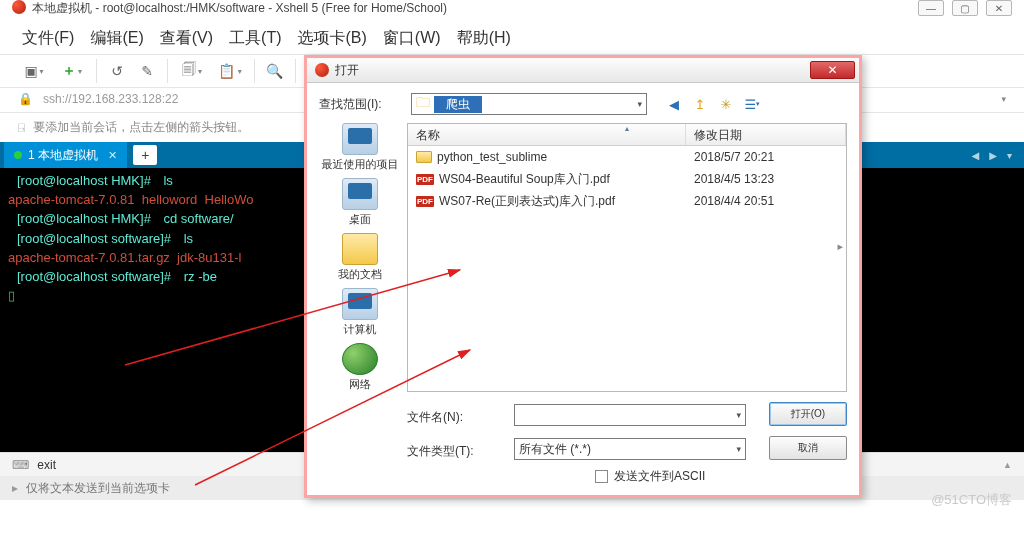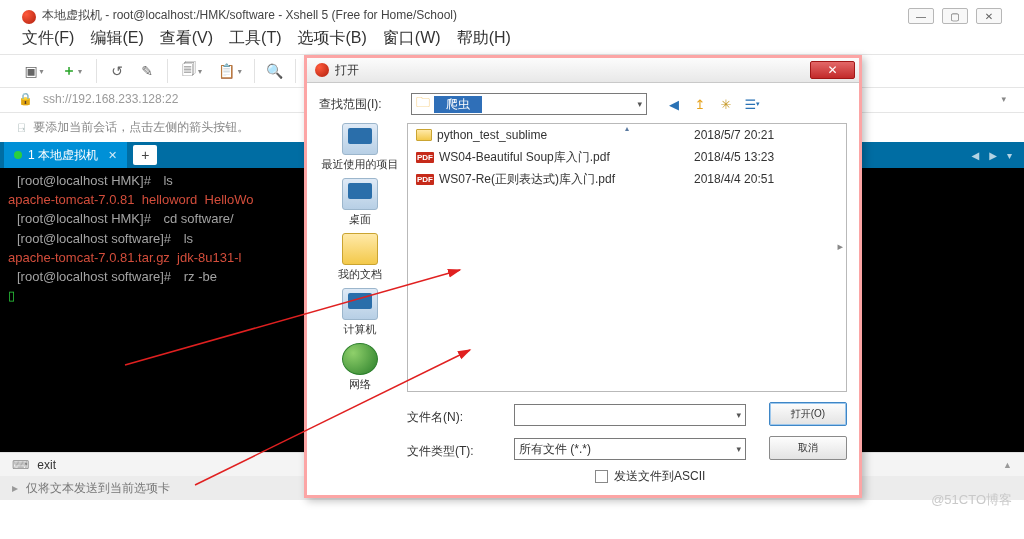--- a/index.html
+++ b/index.html
@@ -1,19 +1,19 @@
 <!DOCTYPE html>
 <html><head>
 <meta charset="utf-8">
 <style>
   * { box-sizing: border-box; margin: 0; padding: 0; font-family: "Microsoft YaHei", "Segoe UI", Tahoma, sans-serif; }
   body { width: 1024px; height: 539px; background: #fff; position: relative; overflow: hidden; font-size: 12px; color: #333; }
 
   
-  .titlebar { display: flex; align-items: flex-end; height: 24px; padding: 0 22px; background: #fff; }
+  .titlebar { display: flex; align-items: flex-start; height: 24px; padding: 0 12px; background: #fff; }
   .titlebar .app-icon { width: 14px; height: 14px; border-radius: 50%; background: radial-gradient(circle at 30% 30%, #ff5a3c, #b01f0d); margin-right: 6px; }
   .titlebar .title { flex: 1; font-size: 12px; color: #444; }
   .titlebar .winbtns { display: flex; gap: 8px; }
   .titlebar .wbtn { width: 26px; height: 16px; border: 1px solid #b7b7b7; border-radius: 2px; display: flex; align-items: center; justify-content: center; font-size: 10px; color: #606060; background: #f8f8f8; }
 
   
   .menubar { display: flex; gap: 16px; padding: 4px 22px; font-size: 16px; color: #333; border-bottom: 1px solid transparent; }
   .menubar span { cursor: default; }
 
   
@@ -36,21 +36,21 @@
   
   .tabstrip { display: flex; align-items: center; background: #006da3; height: 26px; padding-left: 4px; }
   .tab { display: flex; align-items: center; gap: 6px; background: #0090d7; color: #fff; height: 26px; padding: 0 10px; font-size: 12px; }
   .tab .dot { width: 8px; height: 8px; background: #2bcf3d; border-radius: 50%; }
   .tab .x { font-size: 11px; color: #ffffffcf; margin-left: 4px; }
   .addtab { width: 24px; height: 20px; background: #fff; color: #444; display: flex; align-items: center; justify-content: center; margin-left: 6px; font-size: 14px; border-radius: 2px; }
   .tabstrip .nav { margin-left: auto; display: flex; gap: 10px; color: #ffffffb3; padding-right: 12px; font-size: 10px; }
 
   
   .terminal { background: #000; color: #ccc; font-family: "Consolas", "Courier New", monospace; font-size: 13px; line-height: 1.4; padding: 4px 8px 0; height: 284px; white-space: pre; overflow: hidden; position: relative; }
-  .terminal .white { color: #a3a3a3; padding-left: 9px; }
+  .terminal .white { color: #5eead4; padding-left: 9px; }
   .terminal .red { color: #d34d3b; }
   .terminal .cursor { color: #2bcf3d; }
 
   
   .bottom1 { display: flex; align-items: center; gap: 8px; height: 24px; padding: 2px 12px; background: #f4f4f4; border-top: 1px solid #e0e0e0; font-size: 12px; color: #333; }
   .bottom2 { display: flex; align-items: center; gap: 8px; height: 24px; padding: 2px 12px; background: #ececec; font-size: 12px; color: #777; }
   .watermark { position:absolute; right:12px; bottom:30px; color:#c9c9c9; font-size:13px; }
 
   
   .dialog { position: absolute; left: 304px; top: 55px; width: 558px; height: 443px; background: #fff; border: 3px solid #fca5a5; box-shadow: 3px 3px 8px rgba(0,0,0,0.25); display: flex; flex-direction: column; }
@@ -251,20 +251,24 @@
             <div>计算机</div>
           </div>
         <div class="place">
             <div class="pic globe"></div>
             <div>网络</div>
           </div>
       </div>
 
       <div class="filelist">
         <span class="sortarrow">▴</span>
+        <div class="fl-header">
+          <div class="col col-name">名称</div>
+          <div class="col col-date">修改日期</div>
+        </div>
         <div class="fl-rows" id="fl-rows">
             <div class="fl-row">
               <div class="c-name">
                 <span class="fi-folder"></span>
                 <span>python_test_sublime</span>
               </div>
               <div class="c-date">2018/5/7 20:21</div>
             </div>
             <div class="fl-row">
               <div class="c-name">

